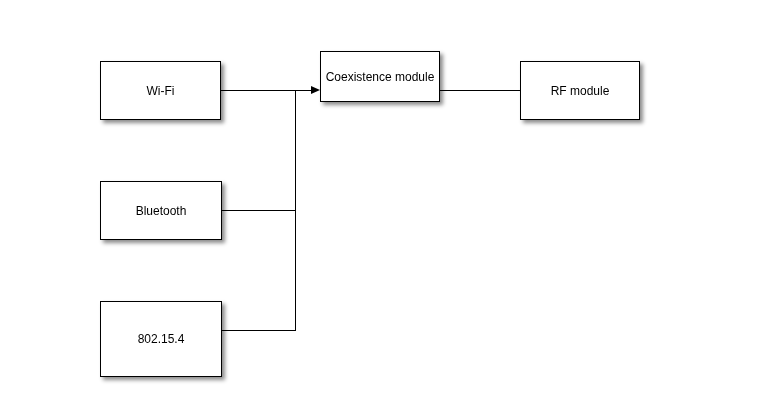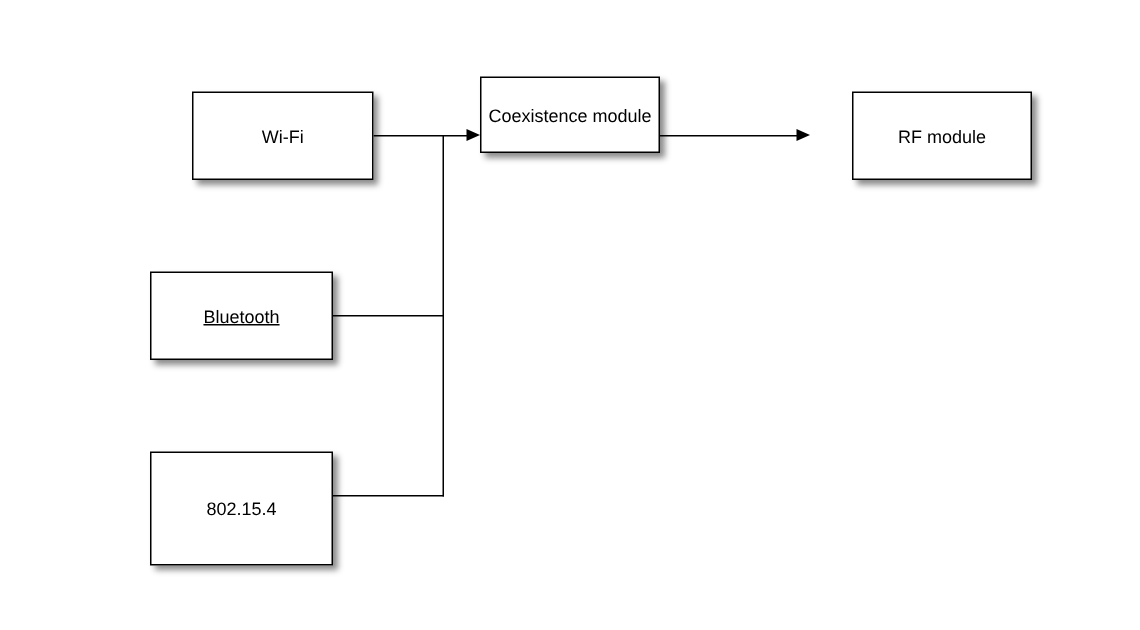--- a/index.html
+++ b/index.html
@@ -40,25 +40,25 @@
   }
   .arrow-right {
     position: absolute;
     width: 0;
     height: 0;
     border-top: 4px solid transparent;
     border-bottom: 4px solid transparent;
     border-left: 9px solid #000000;
   }
   
-  #box-wifi        { left: 100px; top: 61px;  width: 121px; height: 59px; margin-left: 28px; }
-  #box-bluetooth   { left: 100px; top: 181px; width: 122px; height: 59px; text-decoration: underline; }
+  #box-wifi        { left: 100px; top: 61px;  width: 121px; height: 59px; }
+  #box-bluetooth   { left: 100px; top: 181px; width: 122px; height: 59px; }
   #box-zigbee      { left: 100px; top: 301px; width: 122px; height: 76px; }
   #box-coexistence { left: 320px; top: 51px;  width: 120px; height: 51px; }
-  #box-rf          { left: 568px; top: 61px;  width: 120px; height: 59px; }
+  #box-rf          { left: 520px; top: 61px;  width: 120px; height: 59px; }
   
   #line-wifi-h      { left: 221px; top: 90px;  width: 91px;  }
   #line-trunk-v     { left: 295px; top: 90px;  height: 241px; }
   #line-bluetooth-h { left: 222px; top: 210px; width: 74px;  }
   #line-zigbee-h    { left: 222px; top: 330px; width: 74px;  }
   #line-coex-rf-h   { left: 440px; top: 90px;  width: 92px;  }
   #arrow-into-coex  { left: 311px; top: 86px; }
   #arrow-into-rf    { left: 531px; top: 86px; }
 </style>
 </head>

